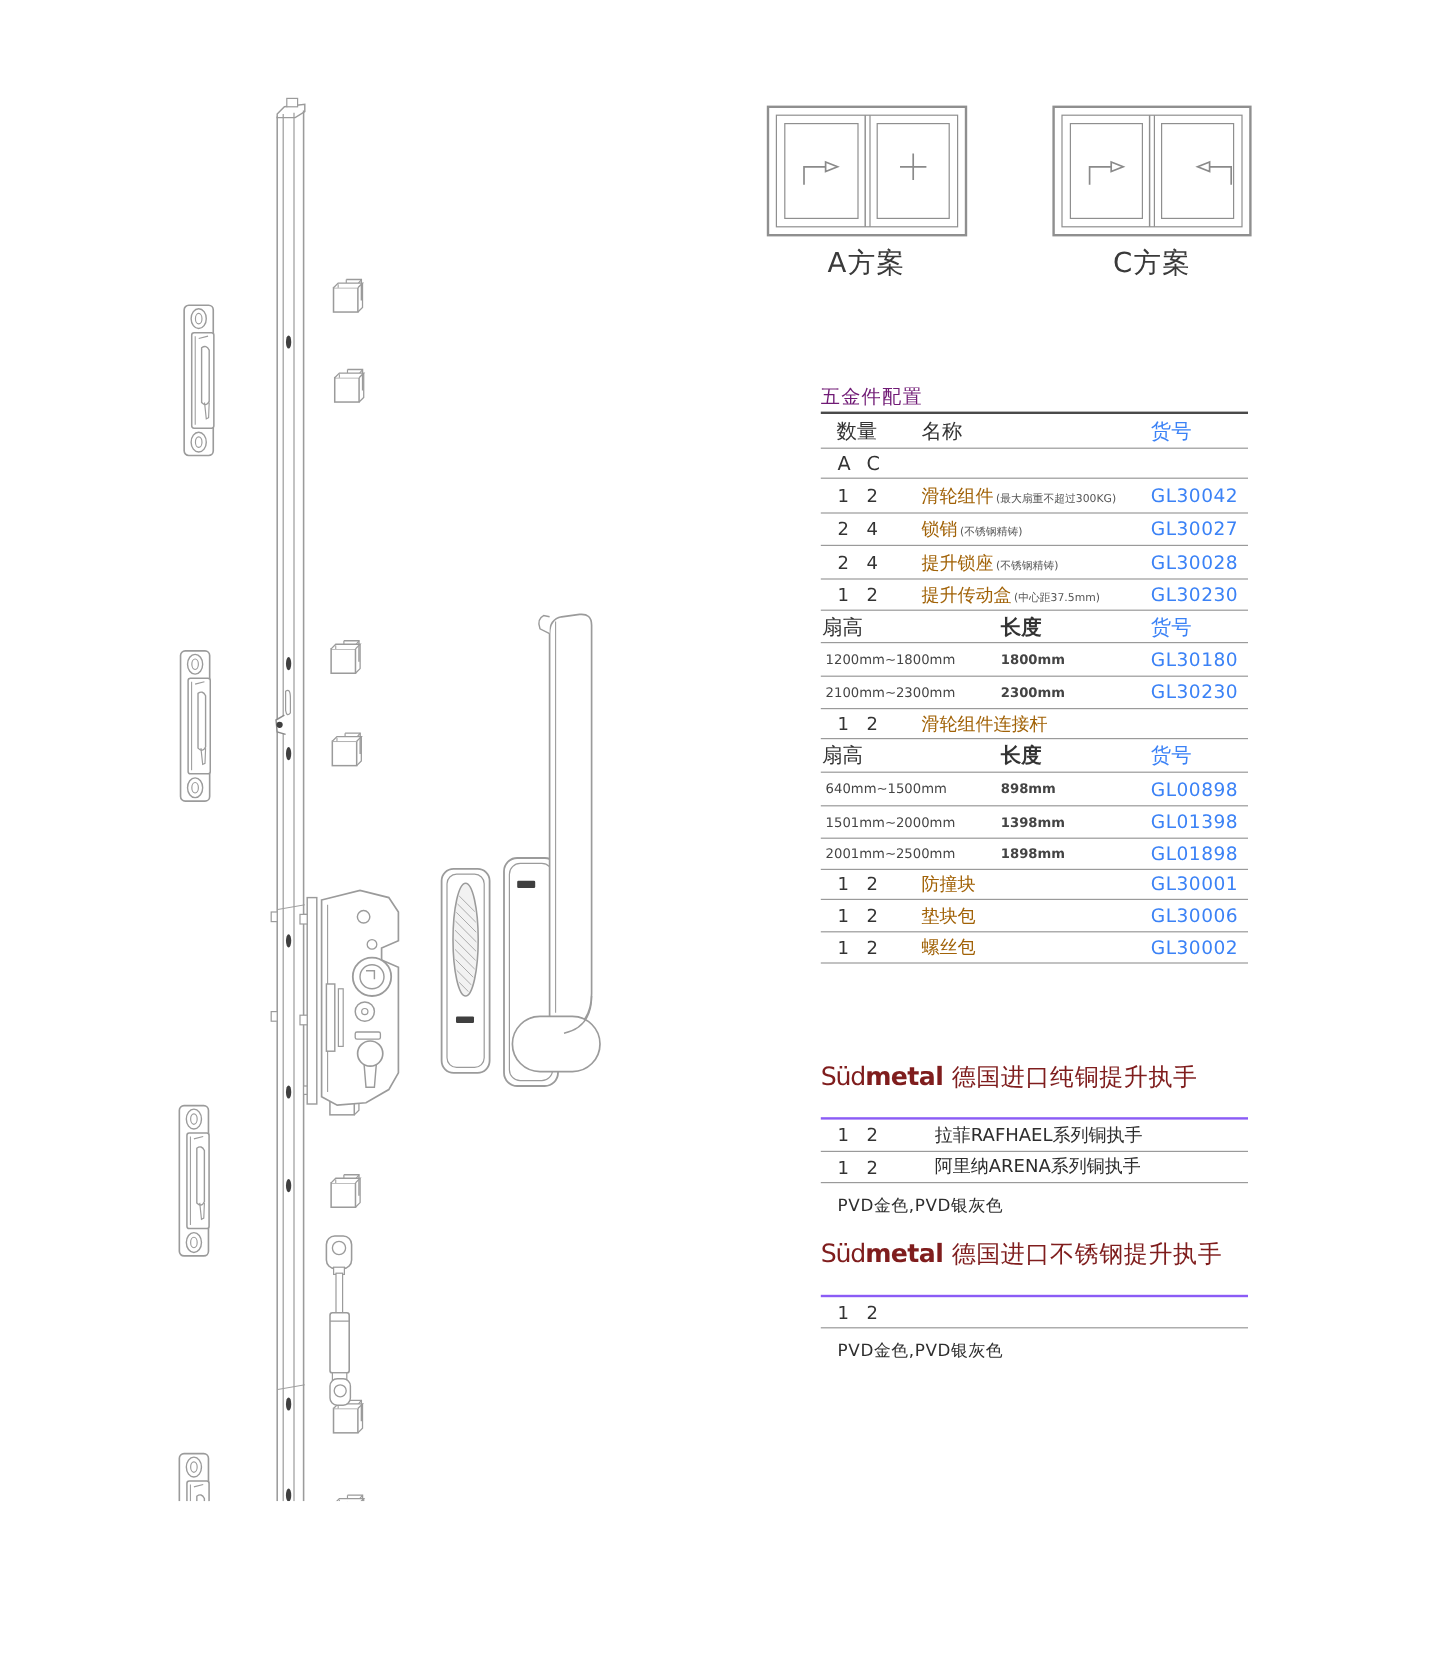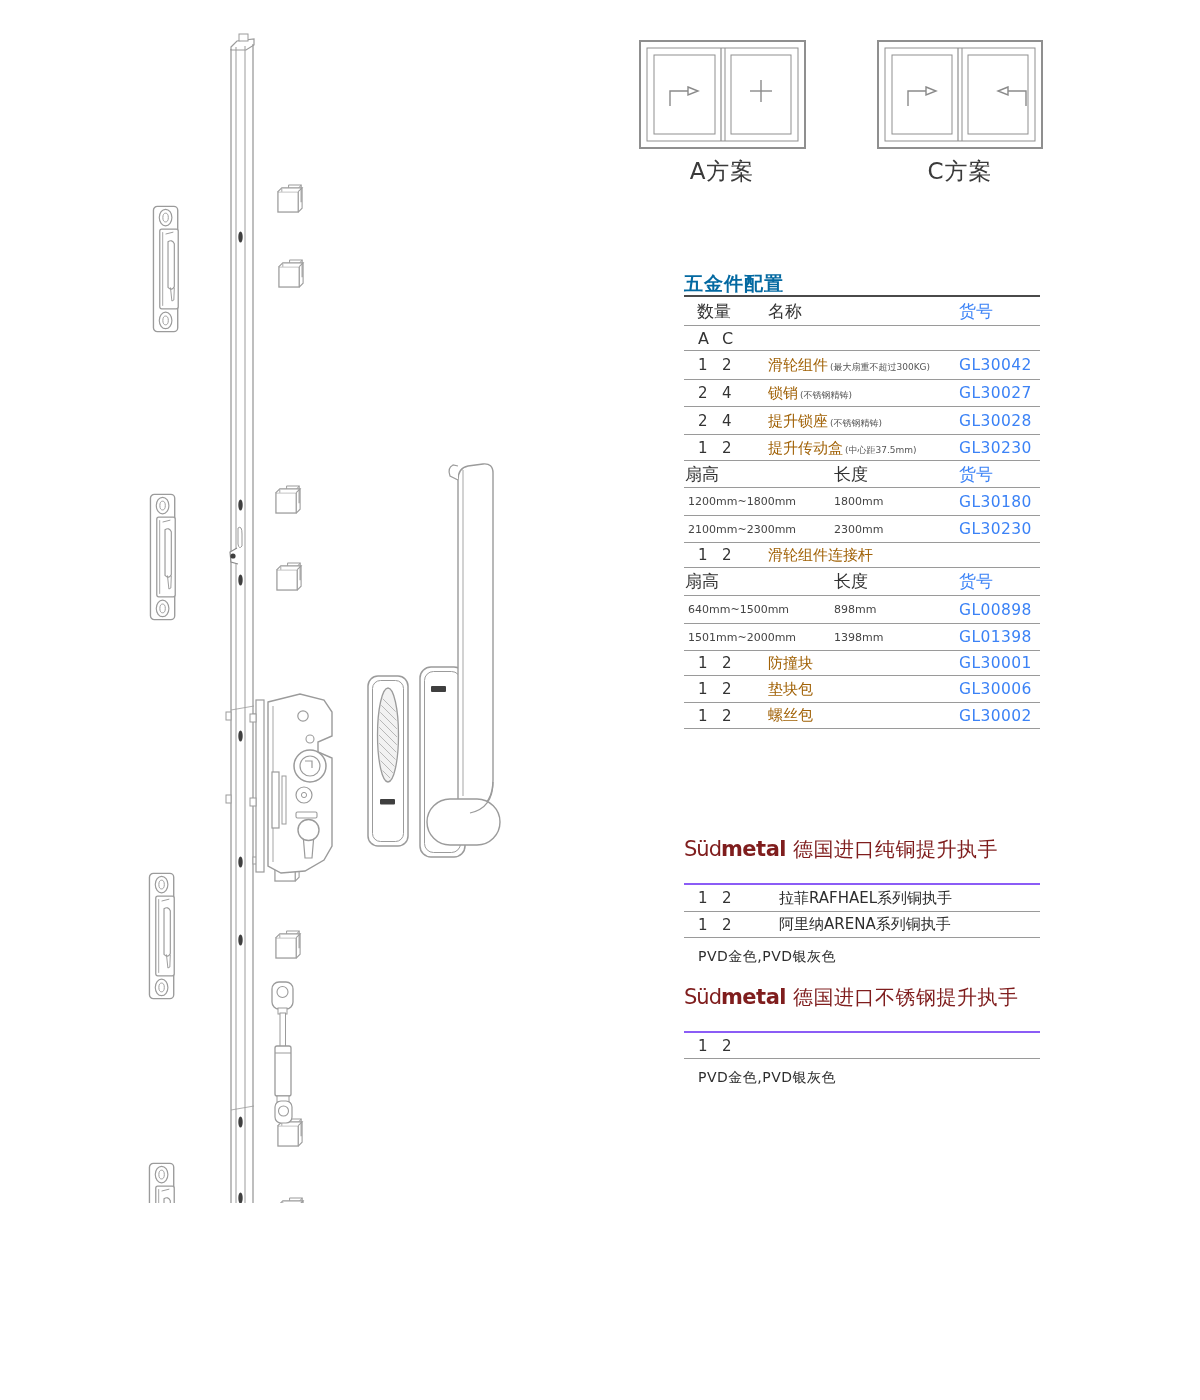--- a/index.html
+++ b/index.html
@@ -1,36 +1,36 @@
 <!DOCTYPE html>
 <html><head>
 <meta charset="utf-8">
 <style>
   html,body{margin:0;padding:0;background:#ffffff;}
   #page{position:relative;width:1200px;height:1203px;background:#ffffff;overflow:hidden;
-        font-family:"DejaVu Sans","Liberation Sans",sans-serif;color:#2d2d2d;}
+        font-family:"DejaVu Sans","Liberation Sans",sans-serif;color:#2d2d2d;margin-top:48px;}
   .abs{position:absolute;}
   svg{display:block;}
 
   
   .plan-label{position:absolute;width:160px;text-align:center;font-size:23px;color:#3a3a3a;letter-spacing:1px;}
 
   
   .tbl{position:absolute;left:684px;top:272px;width:356px;}
-  .t-title{font-size:19px;font-weight:bold;color:#0369a1;height:23px;line-height:22px;
+  .t-title{font-size:16px;font-weight:normal;color:#701a75;height:23px;line-height:22px;
            border-bottom:2px solid #4a4a4a;letter-spacing:1px;}
   .row{display:flex;align-items:center;border-bottom:1px solid #9a9a9a;box-sizing:border-box;}
   .h29{height:29px}.h28{height:28px}.h27{height:27px}.h26{height:26px}.h25{height:25px}
   .col-qty{flex:0 0 81px;padding-left:13px;box-sizing:border-box;}
   .col-a{flex:0 0 38px;padding-left:14px;box-sizing:border-box;}
   .col-c{flex:0 0 43px;box-sizing:border-box;}
   .col-name{flex:1;padding-left:3px;white-space:nowrap;box-sizing:border-box;}
   .col-sku{flex:0 0 81px;font-size:15.5px;letter-spacing:0.4px;color:#3b82f6;box-sizing:border-box;}
   .col-fan{flex:0 0 150px;padding-left:4px;box-sizing:border-box;}
-  .col-len{flex:0 0 125px;box-sizing:border-box;}
+  .col-len{flex:0 0 125px;box-sizing:border-box;font-weight:bold;}
   .head{font-size:17px;color:#333;}
   .sub{font-size:16px;color:#333;}
   .num{font-size:15px;color:#333;}
   .nm{font-size:15px;color:#a16207;}
   .note{font-size:9px;color:#555;margin-left:2px;}
   .sz{font-size:11px;color:#444;}
 
   
   .brand{position:absolute;left:684px;width:356px;}
   .b-title{display:flex;align-items:baseline;border-bottom:2px solid #8b5cf6;
@@ -390,20 +390,25 @@
     <div class="row h28">
       <div class="col-fan sz">640mm~1500mm</div>
       <div class="col-len sz">898mm</div>
       <div class="col-sku">GL00898</div>
     </div>
     <div class="row h27">
       <div class="col-fan sz">1501mm~2000mm</div>
       <div class="col-len sz">1398mm</div>
       <div class="col-sku">GL01398</div>
     </div>
+    <div class="row h26">
+      <div class="col-fan sz">2001mm~2500mm</div>
+      <div class="col-len sz">1898mm</div>
+      <div class="col-sku">GL01898</div>
+    </div>
 
     <div class="row h25">
       <div class="col-a num">1</div>
       <div class="col-c num">2</div>
       <div class="col-name nm">防撞块</div>
       <div class="col-sku">GL30001</div>
     </div>
     <div class="row h27">
       <div class="col-a num">1</div>
       <div class="col-c num">2</div>

